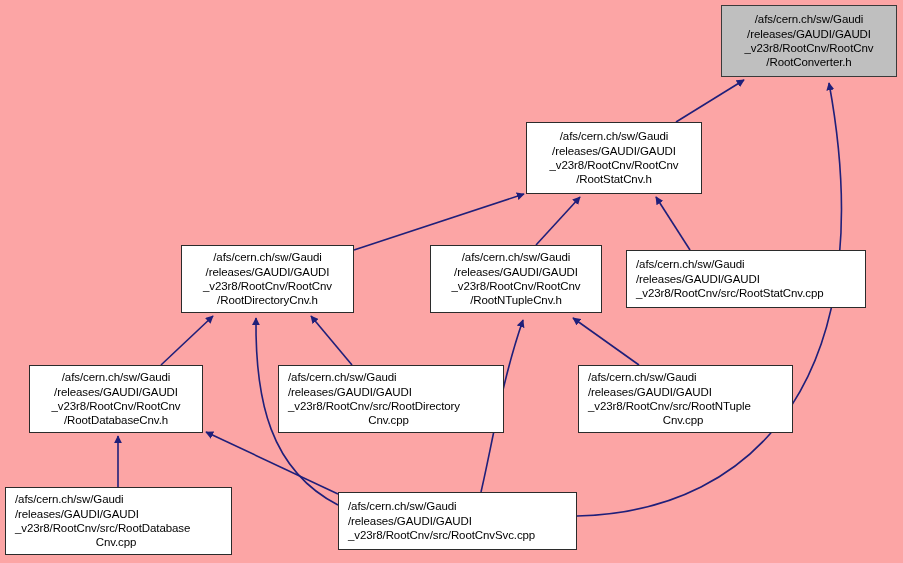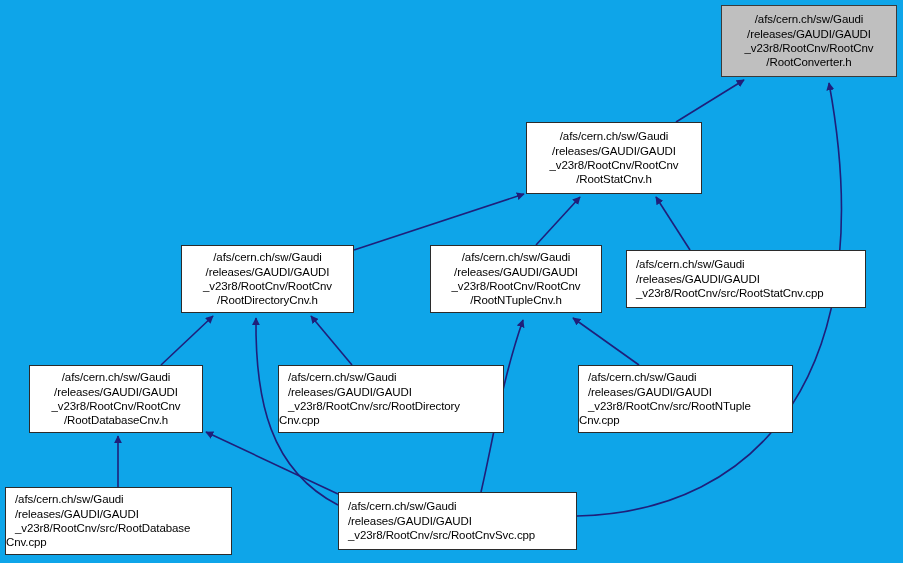--- a/index.html
+++ b/index.html
@@ -5,21 +5,21 @@
 <style>
   html, body {
     margin: 0;
     padding: 0;
     background: #ffffff;
   }
   #graph-root {
     position: relative;
     width: 903px;
     height: 563px;
-    background: #0ea5e9;
+    background: #fca5a5;
     font-family: "Liberation Sans", sans-serif;
     overflow: hidden;
   }
   #edge-layer {
     position: absolute;
     left: 0;
     top: 0;
     width: 903px;
     height: 563px;
     pointer-events: none;
@@ -48,21 +48,21 @@
     text-align: center;
     padding: 0 5px;
     box-sizing: border-box;
   }
   .gnode.leftal .nlines {
     text-align: left;
     padding-left: 9px;
   }
   .gnode.leftal .nlines .centerlast {
     display: block;
-    text-align: left;
+    text-align: center;
     margin-left: -9px;
   }
 </style>
 </head>
 <body>
 
 <div id="graph-root">
 
   <svg id="edge-layer" viewBox="0 0 903 563" width="903" height="563" xmlns="http://www.w3.org/2000/svg">
     <defs>

